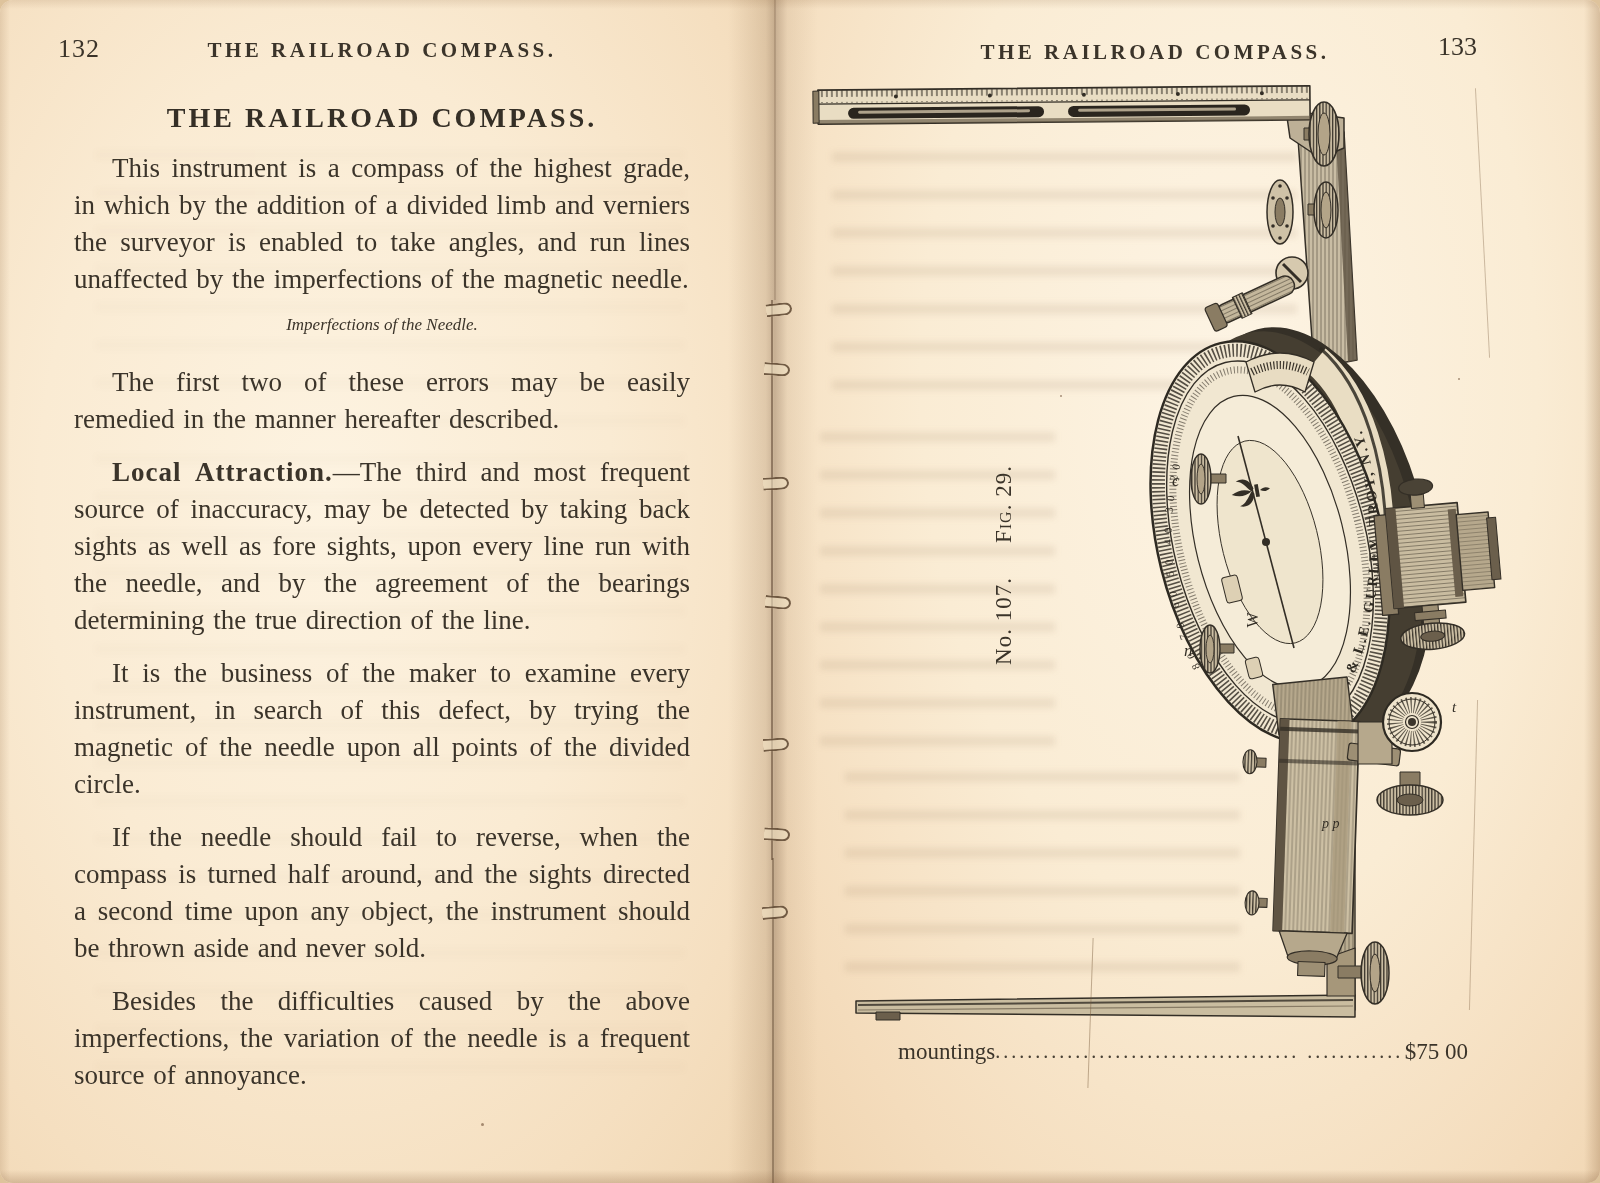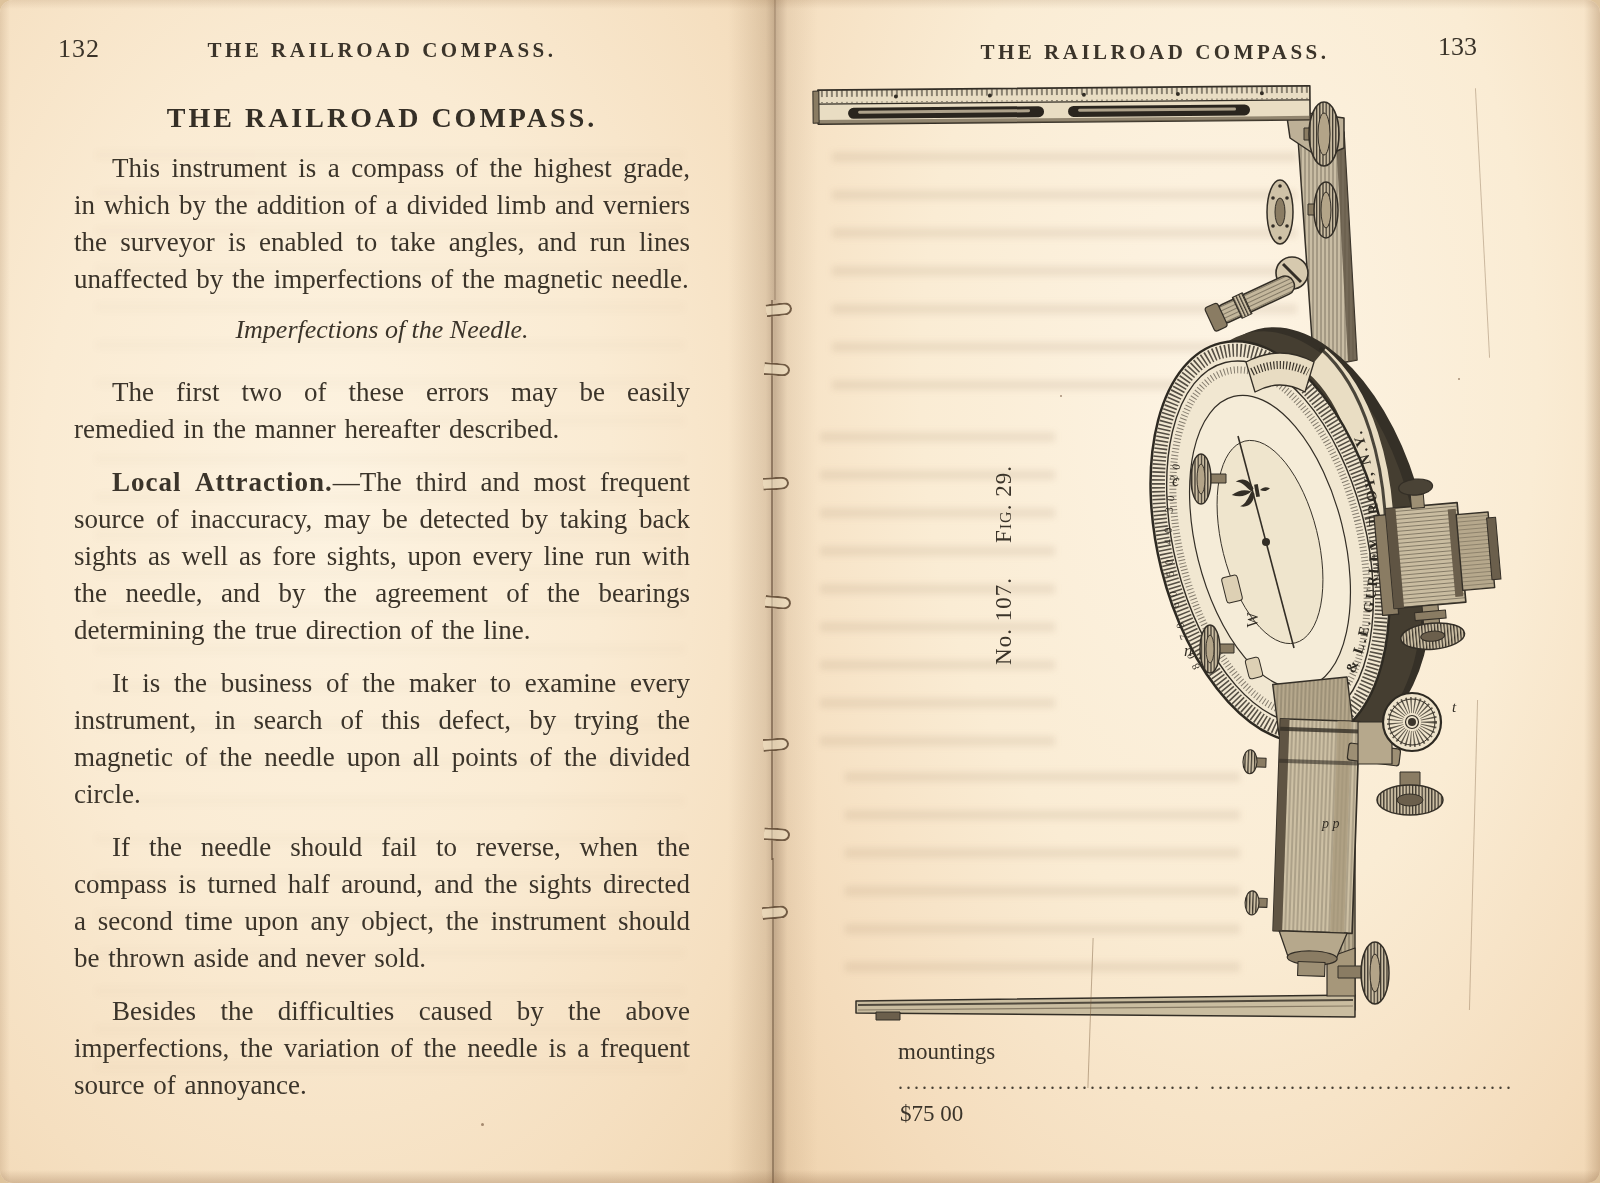--- a/index.html
+++ b/index.html
@@ -31,32 +31,32 @@
   .crease{position:absolute;width:1px;background:rgba(120,90,60,.45);}
   .speck{position:absolute;border-radius:50%;background:rgba(96,64,40,.55);}
   
   .lp-content{position:absolute;left:58px;top:34px;width:648px;color:#3b342a;}
   .running{position:relative;height:40px;}
   .running .pageno{position:absolute;font-size:26px;letter-spacing:1px;top:0;}
   .running .rh{position:absolute;left:0;right:0;text-align:center;font-size:21px;font-weight:bold;letter-spacing:3.5px;top:4px;}
   .lp-content .pageno{left:0;}
   .main-title{text-align:center;font-size:28px;font-weight:bold;letter-spacing:3px;margin:28px 0 16px 0;color:#352f26;}
   .body-text p{font-size:27px;line-height:37px;text-align:justify;text-indent:38px;margin:16px;word-spacing:2px;}
-  .sect-head{text-align:center;font-style:italic;font-size:26px;margin:17px 0 29px 0;}
+  .sect-head{text-align:center;font-style:italic;font-size:17px;margin:17px 0 29px 0;}
   .lead{font-weight:bold;letter-spacing:1px;}
   
   .rp-head{position:absolute;left:855px;top:32px;width:640px;}
   .rp-head .rh{position:absolute;left:60px;width:480px;text-align:center;font-size:21px;font-weight:bold;letter-spacing:3.5px;color:#3b342a;top:8px;}
   .rp-head .pageno{position:absolute;right:18px;top:0;font-size:26px;color:#3b342a;}
   .fig-label{position:absolute;left:1004px;top:565px;transform:translate(-50%,-50%) rotate(-90deg);
     white-space:nowrap;font-size:23px;color:#3b342a;letter-spacing:1px;}
   .fig-label .no{margin-right:34px;}
   .fig-label .fig{font-variant:small-caps;}
   .caption{position:absolute;left:856px;top:1036px;width:612px;color:#3b342a;font-size:23px;line-height:31px;}
-  .caption .l2{display:flex;align-items:flex-start;margin-left:42px;flex-direction:column;}
+  .caption .l2{display:flex;align-items:center;margin-left:42px;}
   .caption .dots{flex:1;overflow:hidden;white-space:nowrap;letter-spacing:3px;font-size:20px;color:#4a4236;}
   .caption .price{white-space:nowrap;margin-left:2px;}
   
   .engraving{position:absolute;left:800px;top:60px;width:760px;height:990px;}
   svg text{font-family:"Liberation Serif","DejaVu Serif",serif;}
 </style>
 </head>
 <body>
 
 <div class="scan">

